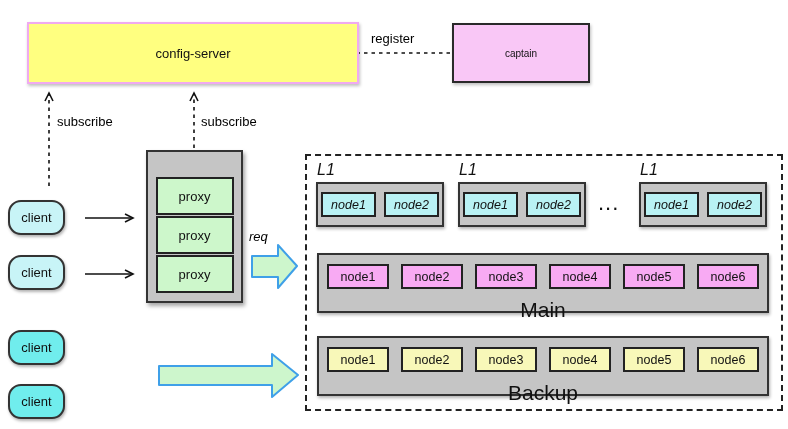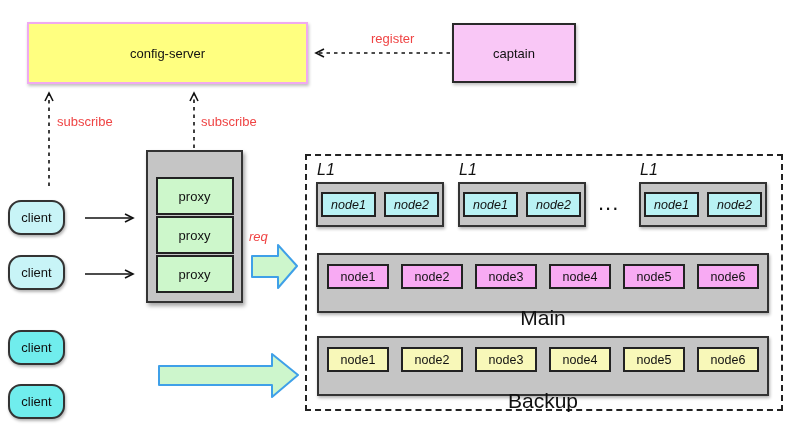--- a/index.html
+++ b/index.html
@@ -1,33 +1,33 @@
 <!DOCTYPE html>
 <html><head>
 <meta charset="utf-8">
 <style>
   html,body{margin:0;padding:0;background:#fff;}
   .canvas{
     position:relative;width:788px;height:429px;background:#fff;overflow:hidden;
     font-family:"Liberation Sans", sans-serif;color:#111;
   }
   .overlay{position:absolute;left:0;top:0;width:788px;height:429px;pointer-events:none;}
-  .lbl{position:absolute;font-size:13px;color:#ef4444;white-space:nowrap;}
+  .lbl{position:absolute;font-size:13px;color:#000000;white-space:nowrap;}
 
   
   .config-server{
-    position:absolute;left:27px;top:22px;width:281px;height:62px;box-sizing:border-box;
+    position:absolute;left:27px;top:22px;width:332px;height:62px;box-sizing:border-box;
     background:#FFFF80;border:2px solid #F0AAF0;
     display:flex;align-items:center;justify-content:center;font-size:13px;
     box-shadow:1px 2px 3px rgba(0,0,0,0.25);
   }
   .captain{
-    position:absolute;left:452px;top:23px;width:124px;height:60px;box-sizing:border-box;
+    position:absolute;left:452px;top:23px;width:138px;height:60px;box-sizing:border-box;
     background:#F9C7F6;border:2px solid #2a2a2a;
-    display:flex;align-items:center;justify-content:center;font-size:13px;
+    display:flex;align-items:center;justify-content:center;font-size:10px;
     box-shadow:1px 2px 3px rgba(0,0,0,0.25);
   }
   .graphite{
     position:absolute;left:632px;top:5px;width:146px;height:98px;box-sizing:border-box;
     background:#F7F7C4;border:2px solid #222;border-radius:50%;
     display:flex;align-items:center;justify-content:center;font-size:15px;
   }
 
   
   .proxy-container{
@@ -77,21 +77,21 @@
   
   .row-box{
     position:absolute;left:317px;width:452px;height:60px;box-sizing:border-box;
     background:#C5C5C5;border:2px solid #333;
     display:flex;flex-direction:column;
     box-shadow:1px 2px 3px rgba(0,0,0,0.3);
   }
   .main-box{top:253px;}
   .backup-box{top:336px;}
   .row-nodes{display:flex;justify-content:space-between;padding:9px 8px 0 8px;}
-  .row-label{text-align:center;font-size:21px;line-height:1;margin-top:18px;}
+  .row-label{text-align:center;font-size:21px;line-height:1;margin-top:10px;}
 </style>
 </head>
 <body>
 
 <div class="canvas">
 
   <svg class="overlay" viewBox="0 0 788 429">
     <defs>
       <marker id="arrow-open" markerWidth="14" markerHeight="14" refX="9" refY="5" orient="auto" markerUnits="userSpaceOnUse">
         <path d="M1,1 L9,5 L1,9" fill="none" stroke="#111" stroke-width="1.6"></path>

